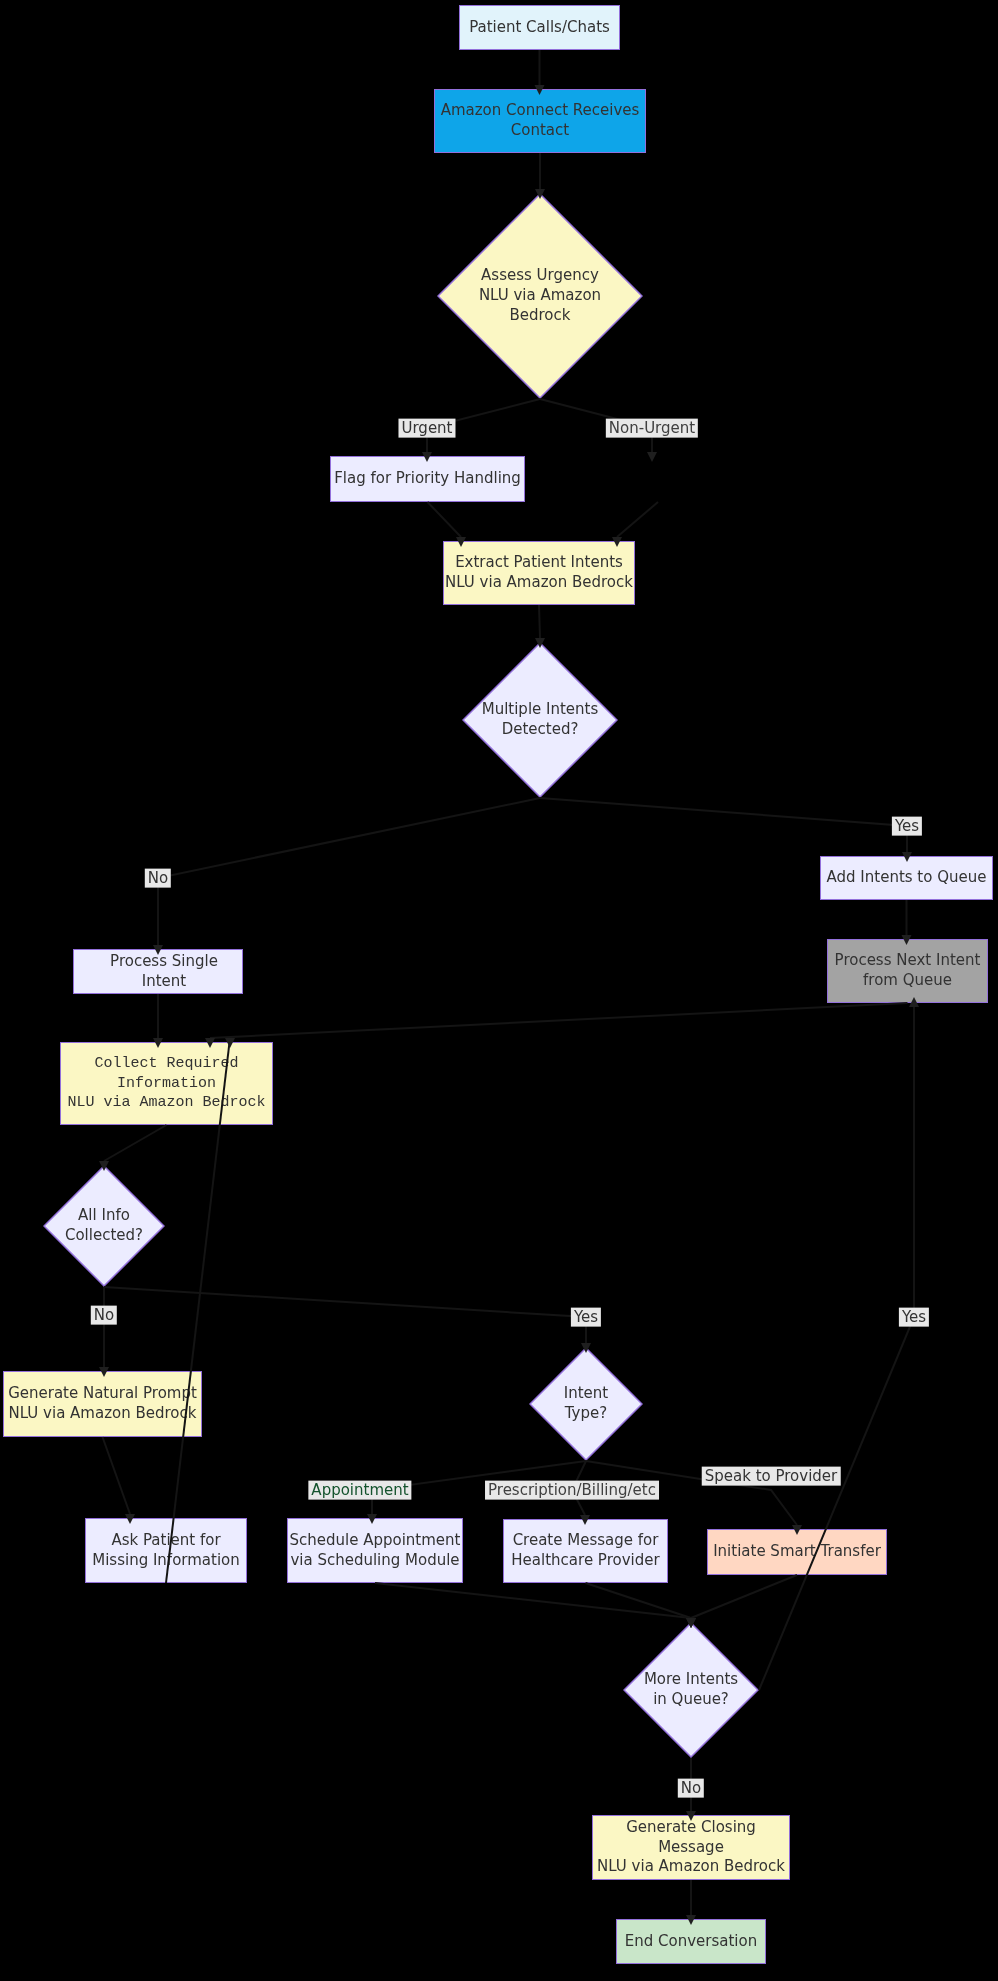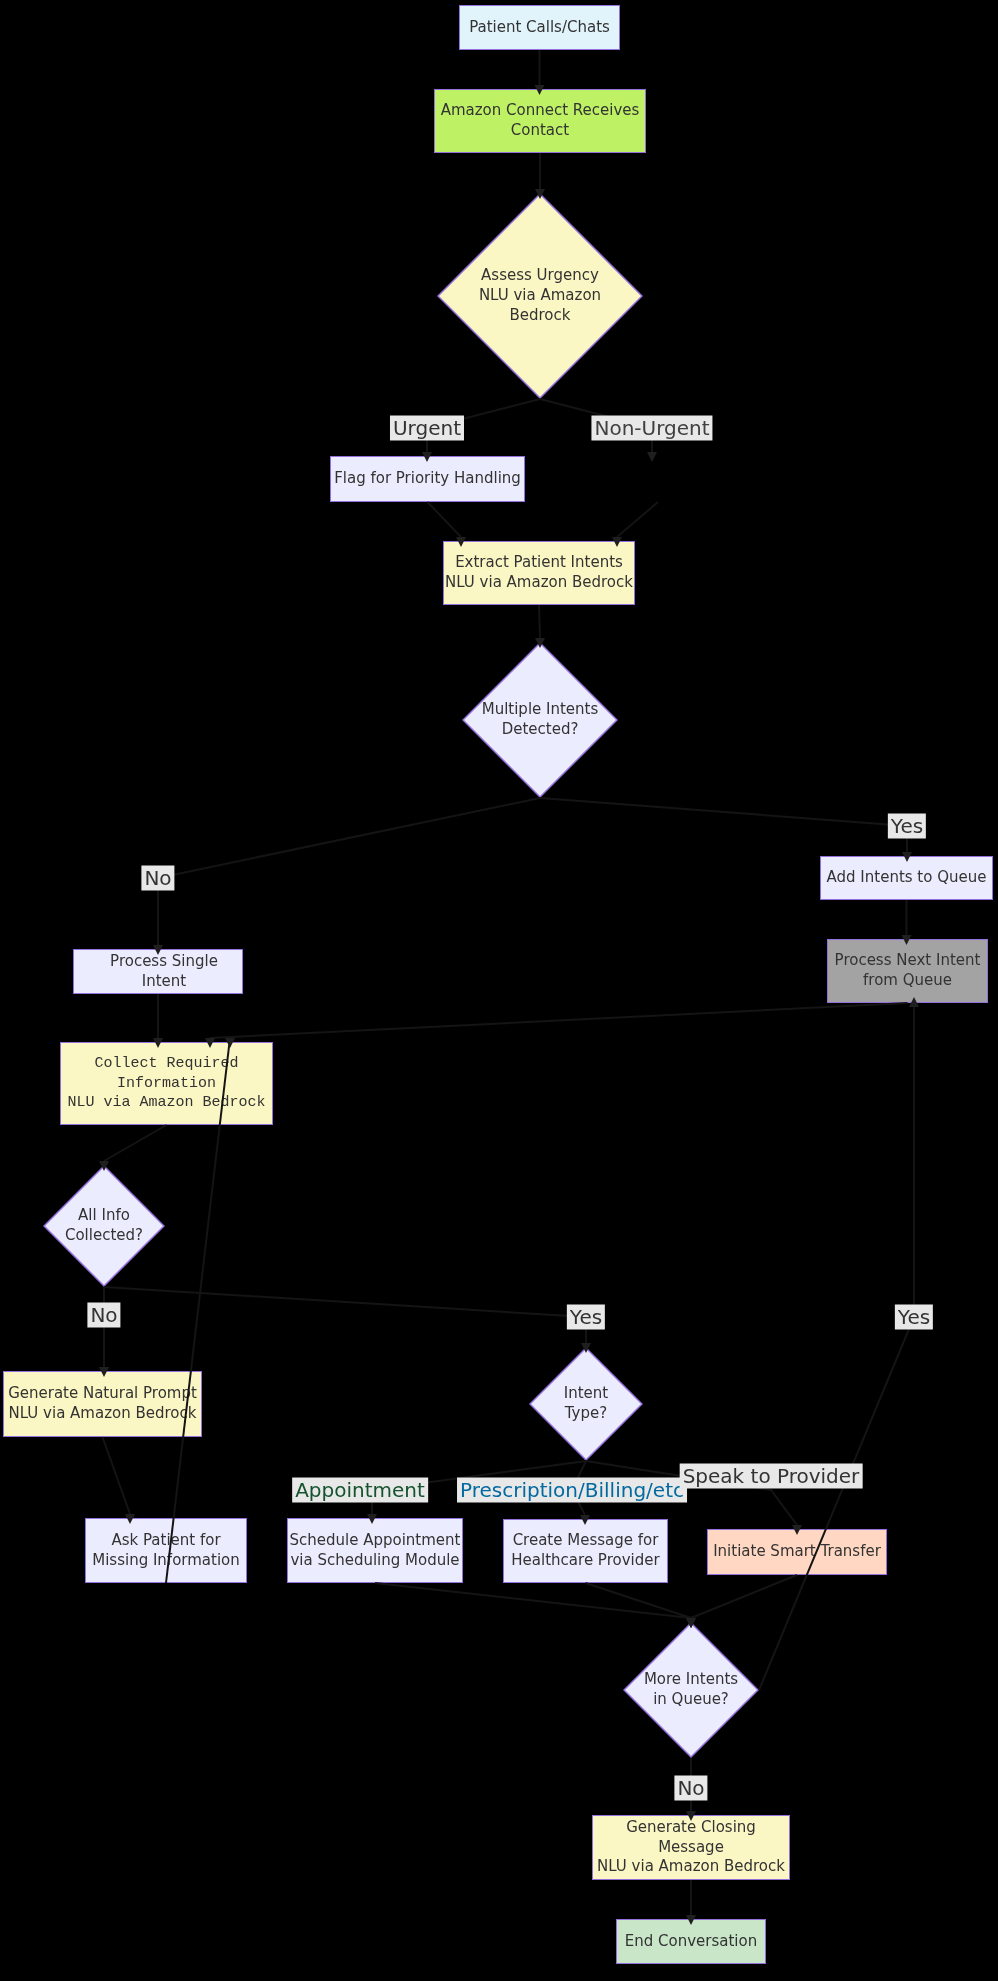--- a/index.html
+++ b/index.html
@@ -8,32 +8,32 @@
   .node { position:absolute; z-index:1; box-sizing:border-box; }
   .node.rect { display:flex; align-items:center; justify-content:center; }
   .node.diamond { display:block; }
   .node.diamond svg { position:absolute; left:0; top:0; }
   .node-label { position:relative; width:100%; text-align:center; font-size:15px;
                 line-height:1.32; z-index:2; }
   .node.diamond .node-label { position:absolute; left:50%; top:50%;
                 transform:translate(-50%,-50%); width:80%; }
   #edges { position:absolute; left:0; top:0; z-index:5; pointer-events:none; }
   .edge-label { position:absolute; z-index:10; transform:translate(-50%,-50%);
-                font-size:20px; line-height:1.25; padding:0 3px; white-space:nowrap; }
+                font-size:15px; line-height:1.25; padding:0 3px; white-space:nowrap; }
 </style>
 </head>
 <body>
 
 <div id="canvas" style="width: 998px; height: 1981px; background: rgb(0, 0, 0); color: rgb(51, 51, 51);">
     <div class="node rect" style="left: 459px; top: 5px; width: 161px; height: 45px; background: rgb(225, 243, 251); border: 1.5px solid rgb(147, 112, 219);">
       <div class="node-label">
         <div>Patient Calls/Chats</div>
       </div>
     </div>
-    <div class="node rect" style="left: 434px; top: 89px; width: 212px; height: 64px; background: #bef264; border: 1.5px solid rgb(147, 112, 219);">
+    <div class="node rect" style="left: 434px; top: 89px; width: 212px; height: 64px; background: #0ea5e9; border: 1.5px solid rgb(147, 112, 219);">
       <div class="node-label">
         <div>Amazon Connect Receives</div>
         <div>Contact</div>
       </div>
     </div>
     <div class="node diamond" style="left: 437px; top: 193px; width: 206px; height: 206px;">
       <svg width="206" height="206">
         <polygon points="103,1 205,103 103,205 1,103" fill="#FBF7C4" stroke="#9370DB" stroke-width="1.5"></polygon>
       </svg>
       <div class="node-label">
@@ -204,17 +204,17 @@
       <path d="M691,1880 L691,1915" fill="none" stroke="#141414" stroke-width="2"></path>
       <polygon points="686,1915 696,1915 691,1925" fill="#1f1f1f"></polygon>
     </svg>
     <div class="edge-label" style="left: 427px; top: 428px; background: rgb(232, 232, 232); color: rgb(51, 51, 51);">Urgent</div>
     <div class="edge-label" style="left: 652px; top: 428px; background: rgb(232, 232, 232); color: #404040;">Non-Urgent</div>
     <div class="edge-label" style="left: 907px; top: 826px; background: rgb(232, 232, 232); color: rgb(51, 51, 51);">Yes</div>
     <div class="edge-label" style="left: 158px; top: 878px; background: rgb(232, 232, 232); color: rgb(51, 51, 51);">No</div>
     <div class="edge-label" style="left: 104px; top: 1315px; background: rgb(232, 232, 232); color: rgb(51, 51, 51);">No</div>
     <div class="edge-label" style="left: 586px; top: 1317px; background: rgb(232, 232, 232); color: rgb(51, 51, 51);">Yes</div>
     <div class="edge-label" style="left: 360px; top: 1490px; background: rgb(232, 232, 232); color: #14532d;">Appointment</div>
-    <div class="edge-label" style="left: 572px; top: 1490px; background: rgb(232, 232, 232); color: #0369a1;">Prescription/Billing/etc</div>
+    <div class="edge-label" style="left: 572px; top: 1490px; background: rgb(232, 232, 232); color: #404040;">Prescription/Billing/etc</div>
     <div class="edge-label" style="left: 771px; top: 1476px; background: rgb(232, 232, 232); color: rgb(51, 51, 51);">Speak to Provider</div>
     <div class="edge-label" style="left: 914px; top: 1317px; background: rgb(232, 232, 232); color: rgb(51, 51, 51);">Yes</div>
     <div class="edge-label" style="left: 691px; top: 1788px; background: rgb(232, 232, 232); color: rgb(51, 51, 51);">No</div>
   </div>
 
 </body></html>

